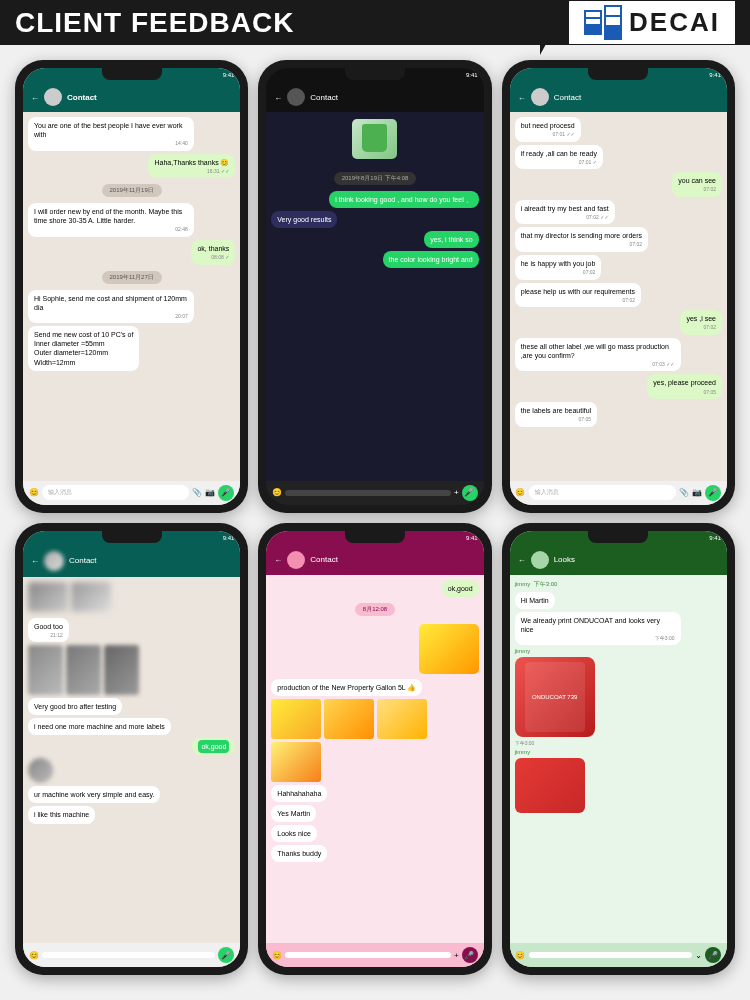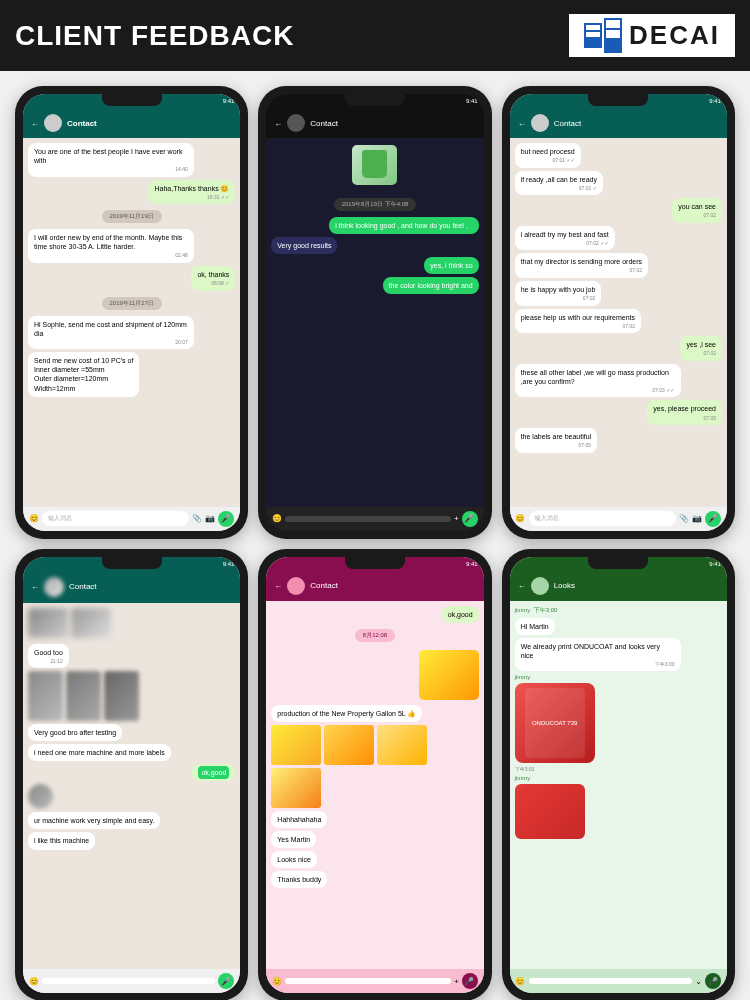--- a/index.html
+++ b/index.html
@@ -7,21 +7,21 @@
       width: 750px;
       height: 1000px;
       background: #f0f0f0;
       font-family: Arial, sans-serif;
       overflow: hidden;
     }
 
     
     .header {
       background: #1a1a1a;
-      height: 71px;
+      height: 45px;
       display: flex;
       align-items: center;
       justify-content: space-between;
       padding: 0 15px;
       position: relative;
     }
     .header::after {
       content: '';
       position: absolute;
       right: 180px;

